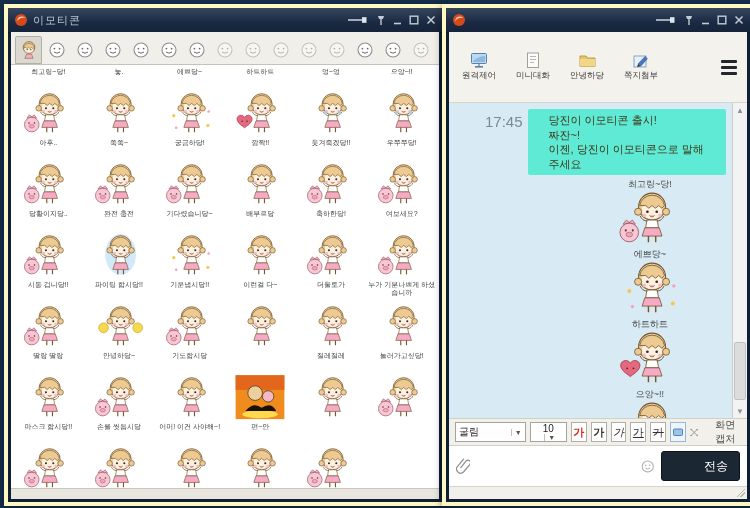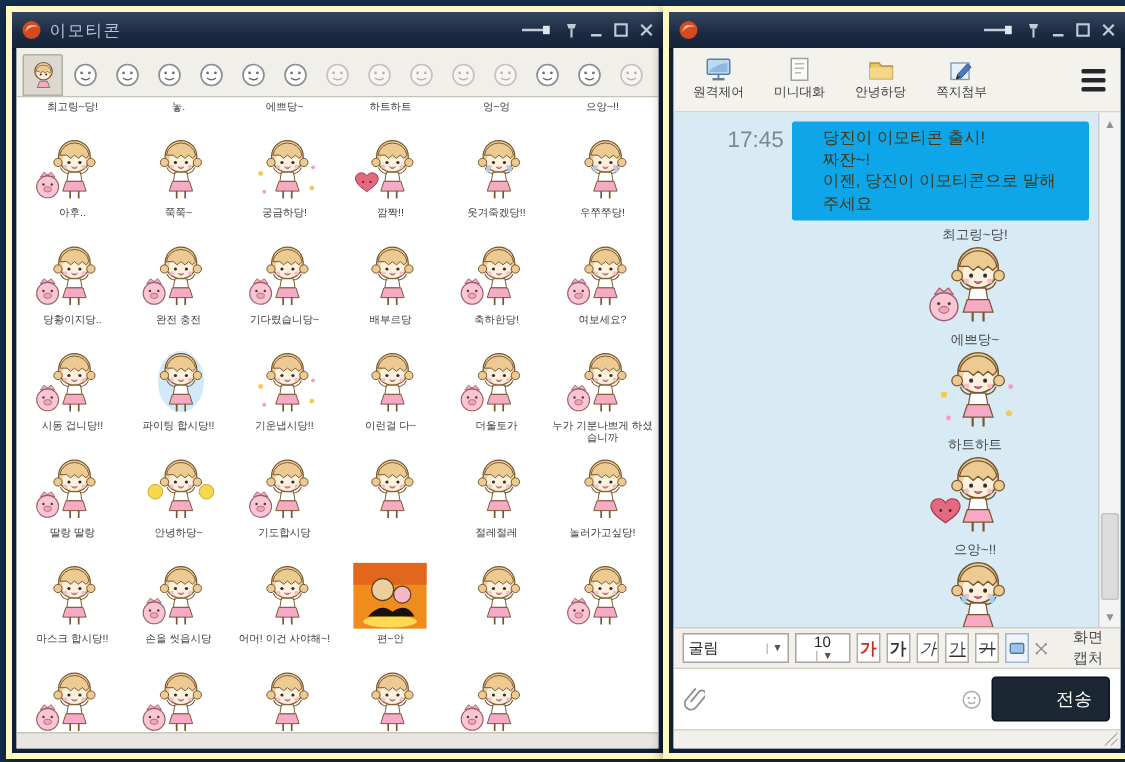--- a/index.html
+++ b/index.html
@@ -38,30 +38,30 @@
   .v-pig .g-pig{display:inline;}
   .v-heart .g-heart{display:inline;}
   .v-glow .g-glow{display:inline;}
   .v-pompom .g-pompom{display:inline;}
   .v-sparkle .g-sparkle{display:inline;}
   .v-tears .g-tears{display:inline;}
   .v-sunset .g-sunset{display:inline;}
   .v-sunset .girl{display:none;}
 
   
-  .toolbar{height:34px;background:#f4f2ec;border-bottom:1px solid #d9d5ca;display:flex;align-items:center;padding:4px 8px;gap:10px;flex:none;}
+  .toolbar{height:34px;background:#f4f2ec;border-bottom:1px solid #d9d5ca;display:flex;align-items:center;padding:18px 8px;gap:10px;flex:none;}
   .tool-item{display:flex;flex-direction:column;align-items:center;justify-content:center;gap:1px;width:44px;}
   .tool-item .tool-label{font-size:8.5px;color:#3c3c3c;white-space:nowrap;}
   .hamburger{margin-left:auto;display:flex;flex-direction:column;gap:3px;padding-right:2px;}
   .hamburger i{display:block;width:16px;height:3px;background:#23262b;border-radius:1px;}
 
   .chat-area{flex:1;position:relative;background:#d8ebf4;overflow:hidden;padding:6px 21px 0 8px;}
   .msg-row{display:flex;align-items:flex-start;gap:5px;margin-left:28px;}
   .timestamp{font-size:15px;color:#7e8893;margin-top:4px;white-space:nowrap;}
-  .bubble{flex:1;background:#0ea5e9;border-radius:2px;padding:4px 21px;font-size:11px;line-height:1.32;color:#40391a;}
+  .bubble{flex:1;background:#5eead4;border-radius:2px;padding:4px 21px;font-size:11px;line-height:1.32;color:#40391a;}
   .chat-stickers{display:flex;flex-direction:column;align-items:flex-end;margin-top:3px;padding-right:24px;}
   .chat-stickers .sticker{width:104px;}
   .chat-stickers .sticker .caption{font-size:9px;color:#4a4a4a;}
   .chat-stickers .sticker svg{width:70px;height:58px;}
 
   .chat-scrollbar{position:absolute;right:0;top:0;bottom:0;width:14px;background:#f3f3f3;border-left:1px solid #c9cdd0;display:flex;flex-direction:column;align-items:center;}
   .scroll-arrow{height:14px;width:100%;display:flex;align-items:center;justify-content:center;font-size:8px;color:#8b9299;}
   .scroll-track{flex:1;width:100%;position:relative;}
   .scroll-thumb{position:absolute;left:1px;right:1px;bottom:4px;height:56px;background:#dcdcdc;border:1px solid #bfc3c6;border-radius:2px;}
 

